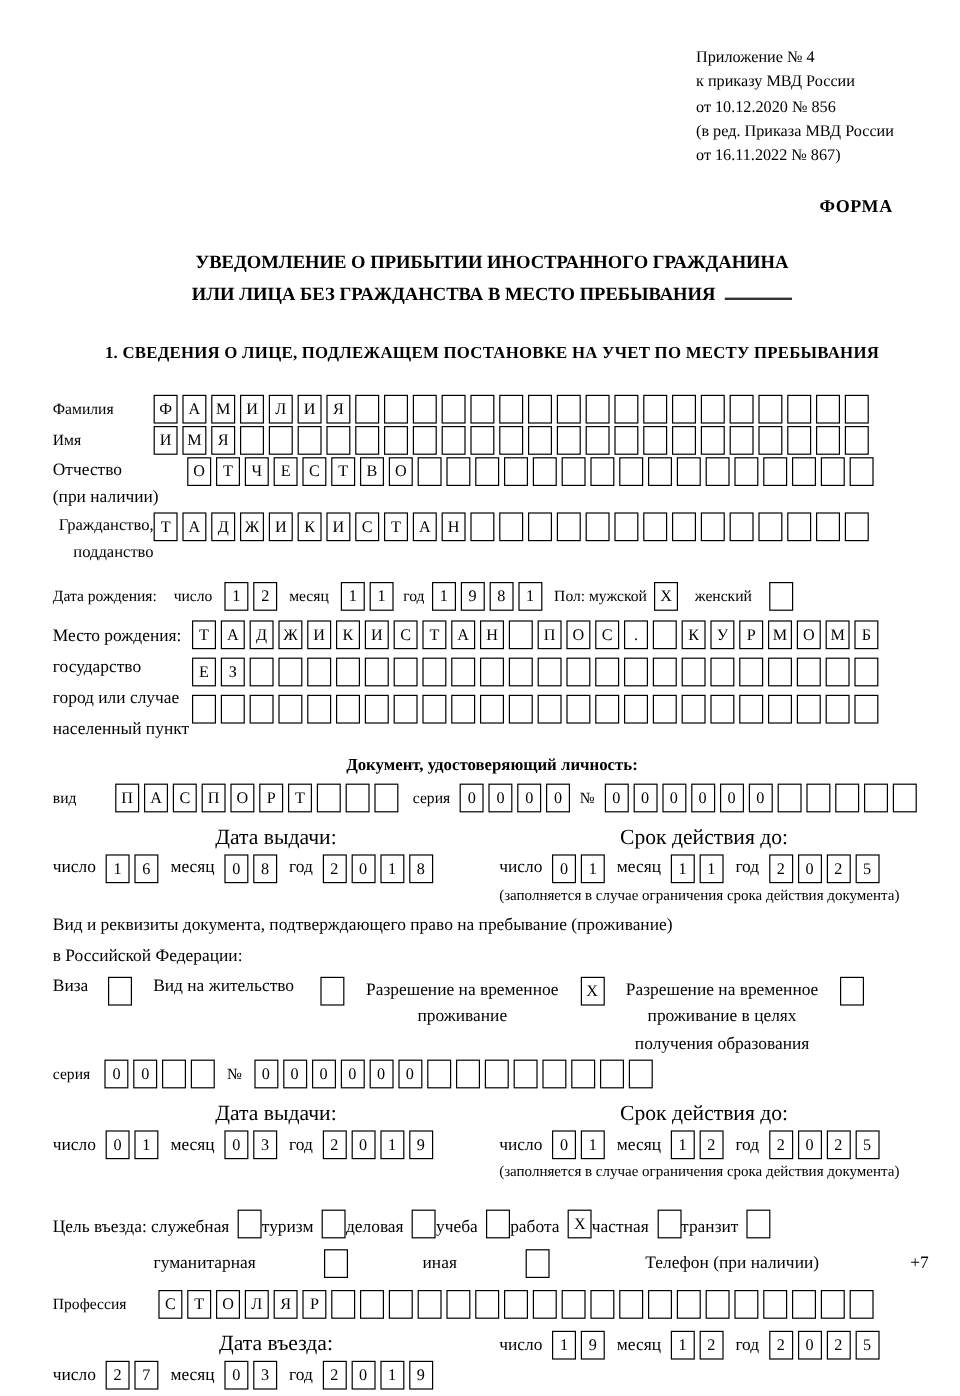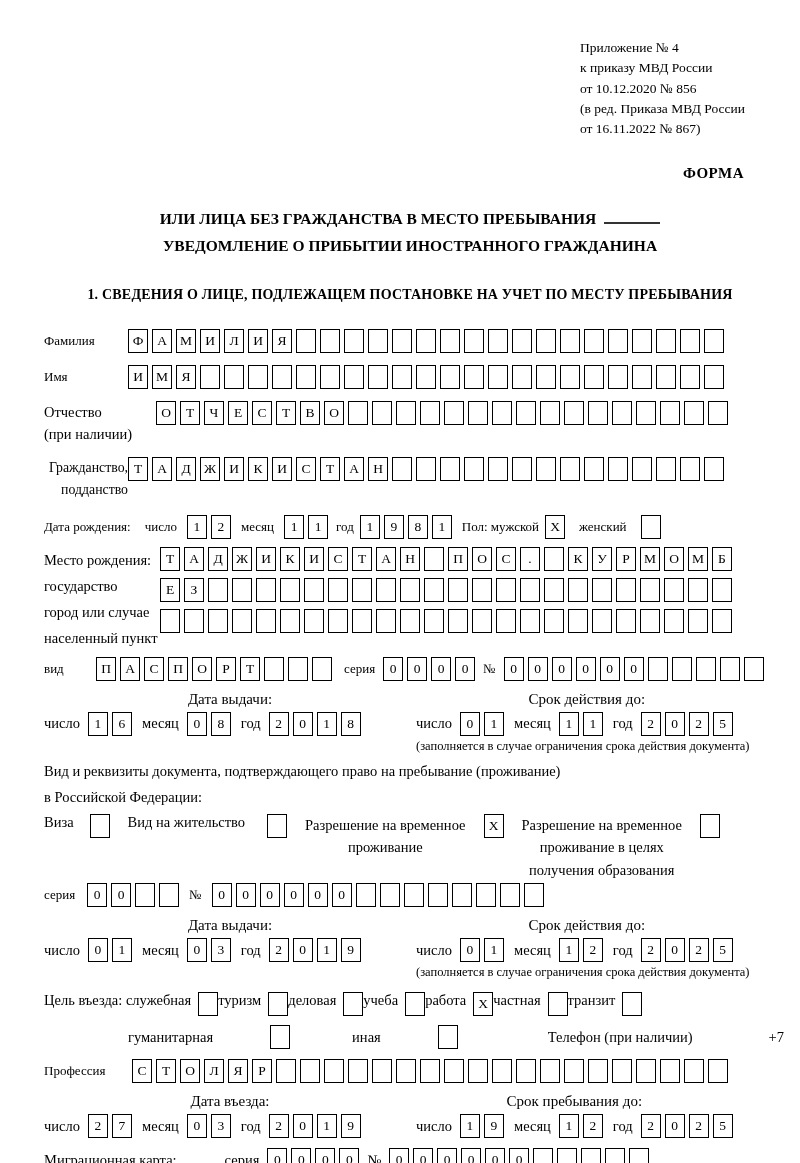--- a/index.html
+++ b/index.html
@@ -7,56 +7,56 @@
   .page{width:800px;min-height:1163px;box-sizing:border-box;padding:38px 24px 20px 44px;}
 
   
   .appendix{margin-left:536px;font-size:13.5px;line-height:1.5;}
   .forma{font-weight:bold;font-size:15px;text-align:right;margin:26px 32px 0 0;letter-spacing:.5px;}
   .title{font-weight:bold;font-size:15.5px;text-align:center;margin-top:24px;line-height:1.7;}
   .t-underline{display:inline-block;width:56px;border-bottom:2px solid #333;height:12px;margin-left:8px;}
   .section-title{font-weight:bold;font-size:14px;text-align:center;margin-top:28px;letter-spacing:.2px;}
 
   
-  .row{display:flex;align-items:flex-start;margin-top:12px;white-space:nowrap;}
+  .row{display:flex;align-items:flex-start;margin-top:2px;white-space:nowrap;}
   .lbl{font-size:13px;line-height:24px;flex:0 0 auto;}
   .lbl-col{font-size:14.5px;line-height:22px;flex:0 0 auto;}
   .w82{width:84px;}
   .w110{width:112px;}
   .cells{display:inline-flex;gap:4px;flex:0 0 auto;}
   .cell{display:inline-flex;width:18px;height:22px;border:1.5px solid #000;align-items:center;justify-content:center;
         font-size:13.5px;flex:0 0 auto;background:#fff;}
   .mrow{margin-bottom:7px;}
 
   
   .date-pair{display:flex;margin-top:10px;}
   .date-block{white-space:nowrap;}
   .date-block.left{width:372px;}
-  .date-caption{font-size:15px;text-align:center;margin-bottom:4px;}
+  .date-caption{font-size:18px;text-align:center;margin-bottom:4px;}
   .date-line{display:flex;align-items:center;font-size:14.5px;}
   .date-line .cells{margin:0 10px 0 8px;}
   .date-line .cells:last-child{margin-right:0;}
   .date-note{font-size:12.5px;text-align:right;margin-top:3px;padding-right:8px;}
 
   .doc-header{font-weight:bold;font-size:14px;text-align:center;margin-top:10px;}
 
   .plain{font-size:14.5px;margin-top:9px;}
 
   .permit-row{display:flex;align-items:flex-start;margin-top:8px;font-size:14.5px;}
   .permit-opt{display:flex;align-items:flex-start;margin-left:18px;}
   .permit-opt .opt-lines{text-align:center;line-height:1.55;margin-right:10px;}
   .permit-row .cell{margin-left:8px;}
   .gap18{margin-left:18px;}
 
-  .purpose{display:flex;align-items:flex-start;font-size:14.5px;margin-top:12px;white-space:nowrap;}
+  .purpose{display:flex;align-items:flex-end;font-size:14.5px;margin-top:24px;white-space:nowrap;}
   .purpose .cell{margin:0 11px 0 7px;}
   .purpose .cell:last-child{margin-right:0;}
   .purpose2{display:flex;align-items:center;font-size:14.5px;margin-top:9px;white-space:nowrap;padding-left:84px;gap:48px;}
   .purpose2 .cell{margin:0 14px 0 9px;}
-  .ph-lbl{margin-left:28px;}
+  .ph-lbl{margin-left:18px;}
   .ph-prefix{margin:0 8px 0 28px;}
 
   .mig-row{display:flex;align-items:center;font-size:14.5px;margin-top:10px;white-space:nowrap;}
   .mig-row .ser{margin-left:48px;margin-right:8px;}
   .mig-row .num{margin:0 8px 0 8px;}
 
   .two-col{display:flex;align-items:flex-start;margin-top:8px;}
 </style>
 </head>
 <body>
@@ -67,22 +67,22 @@
     <div>Приложение № 4</div>
     <div>к приказу МВД России</div>
     <div>от 10.12.2020 № 856</div>
     <div>(в ред. Приказа МВД России</div>
     <div>от 16.11.2022 № 867)</div>
   </div>
 
   <div class="forma">ФОРМА</div>
 
   <div class="title">
+    <div>УВЕДОМЛЕНИЕ О ПРИБЫТИИ ИНОСТРАННОГО ГРАЖДАНИНА</div>
     <div><span>ИЛИ ЛИЦА БЕЗ ГРАЖДАНСТВА В МЕСТО ПРЕБЫВАНИЯ</span><span class="t-underline"></span></div>
-    <div>УВЕДОМЛЕНИЕ О ПРИБЫТИИ ИНОСТРАННОГО ГРАЖДАНИНА</div>
   </div>
 
   <div class="section-title">1. СВЕДЕНИЯ О ЛИЦЕ, ПОДЛЕЖАЩЕМ ПОСТАНОВКЕ НА УЧЕТ ПО МЕСТУ ПРЕБЫВАНИЯ</div>
 
   <div class="row" style="margin-top:26px;">
     <span class="lbl w82">Фамилия</span>
     <span class="cells">
         <span class="cell">Ф</span>
         <span class="cell">А</span>
         <span class="cell">М</span>
@@ -320,20 +320,21 @@
           <span class="cell"></span>
           <span class="cell"></span>
           <span class="cell"></span>
           <span class="cell"></span>
           <span class="cell"></span>
           <span class="cell"></span>
         </div>
     </div>
   </div>
 
+  <div class="doc-header">Документ, удостоверяющий личность:</div>
 
   <div class="row" style="align-items:flex-end;margin-top:6px;">
     <span class="lbl" style="width:52px;">вид</span>
     <span class="cells">
         <span class="cell">П</span>
         <span class="cell">А</span>
         <span class="cell">С</span>
         <span class="cell">П</span>
         <span class="cell">О</span>
         <span class="cell">Р</span>
@@ -621,21 +622,20 @@
         <span>год</span>
         <span class="cells">
             <span class="cell">2</span>
             <span class="cell">0</span>
             <span class="cell">1</span>
             <span class="cell">9</span>
           </span>
       </div>
     </div>
     <div class="date-block">
-      <div class="date-caption">Срок пребывания до:</div>
       <div class="date-line">
         <span>число</span>
         <span class="cells">
             <span class="cell">1</span>
             <span class="cell">9</span>
           </span>
         <span>месяц</span>
         <span class="cells">
             <span class="cell">1</span>
             <span class="cell">2</span>

